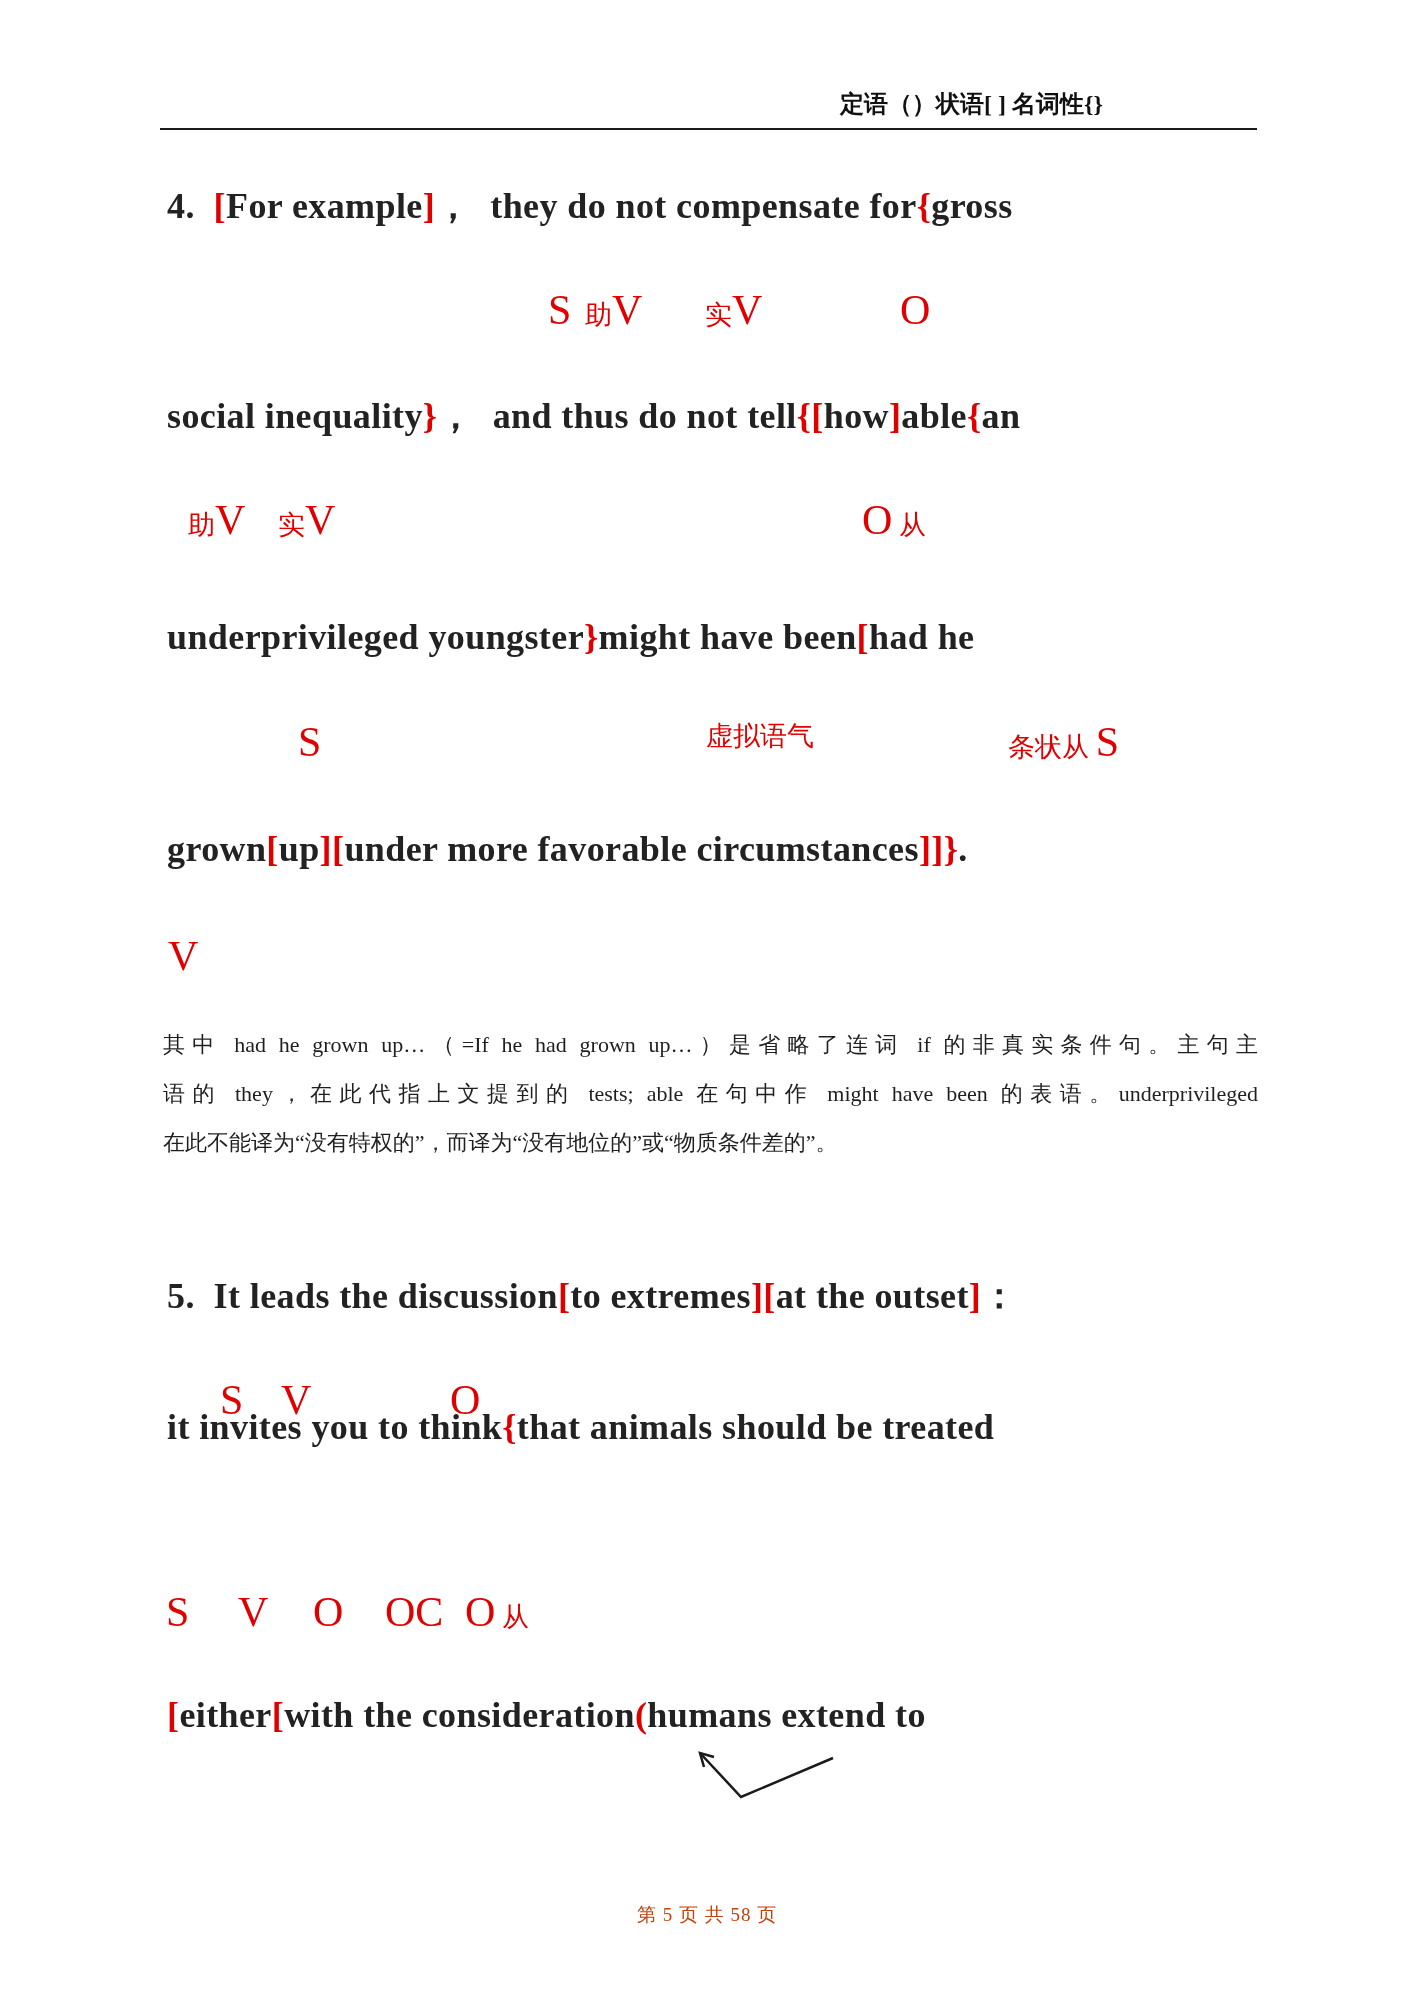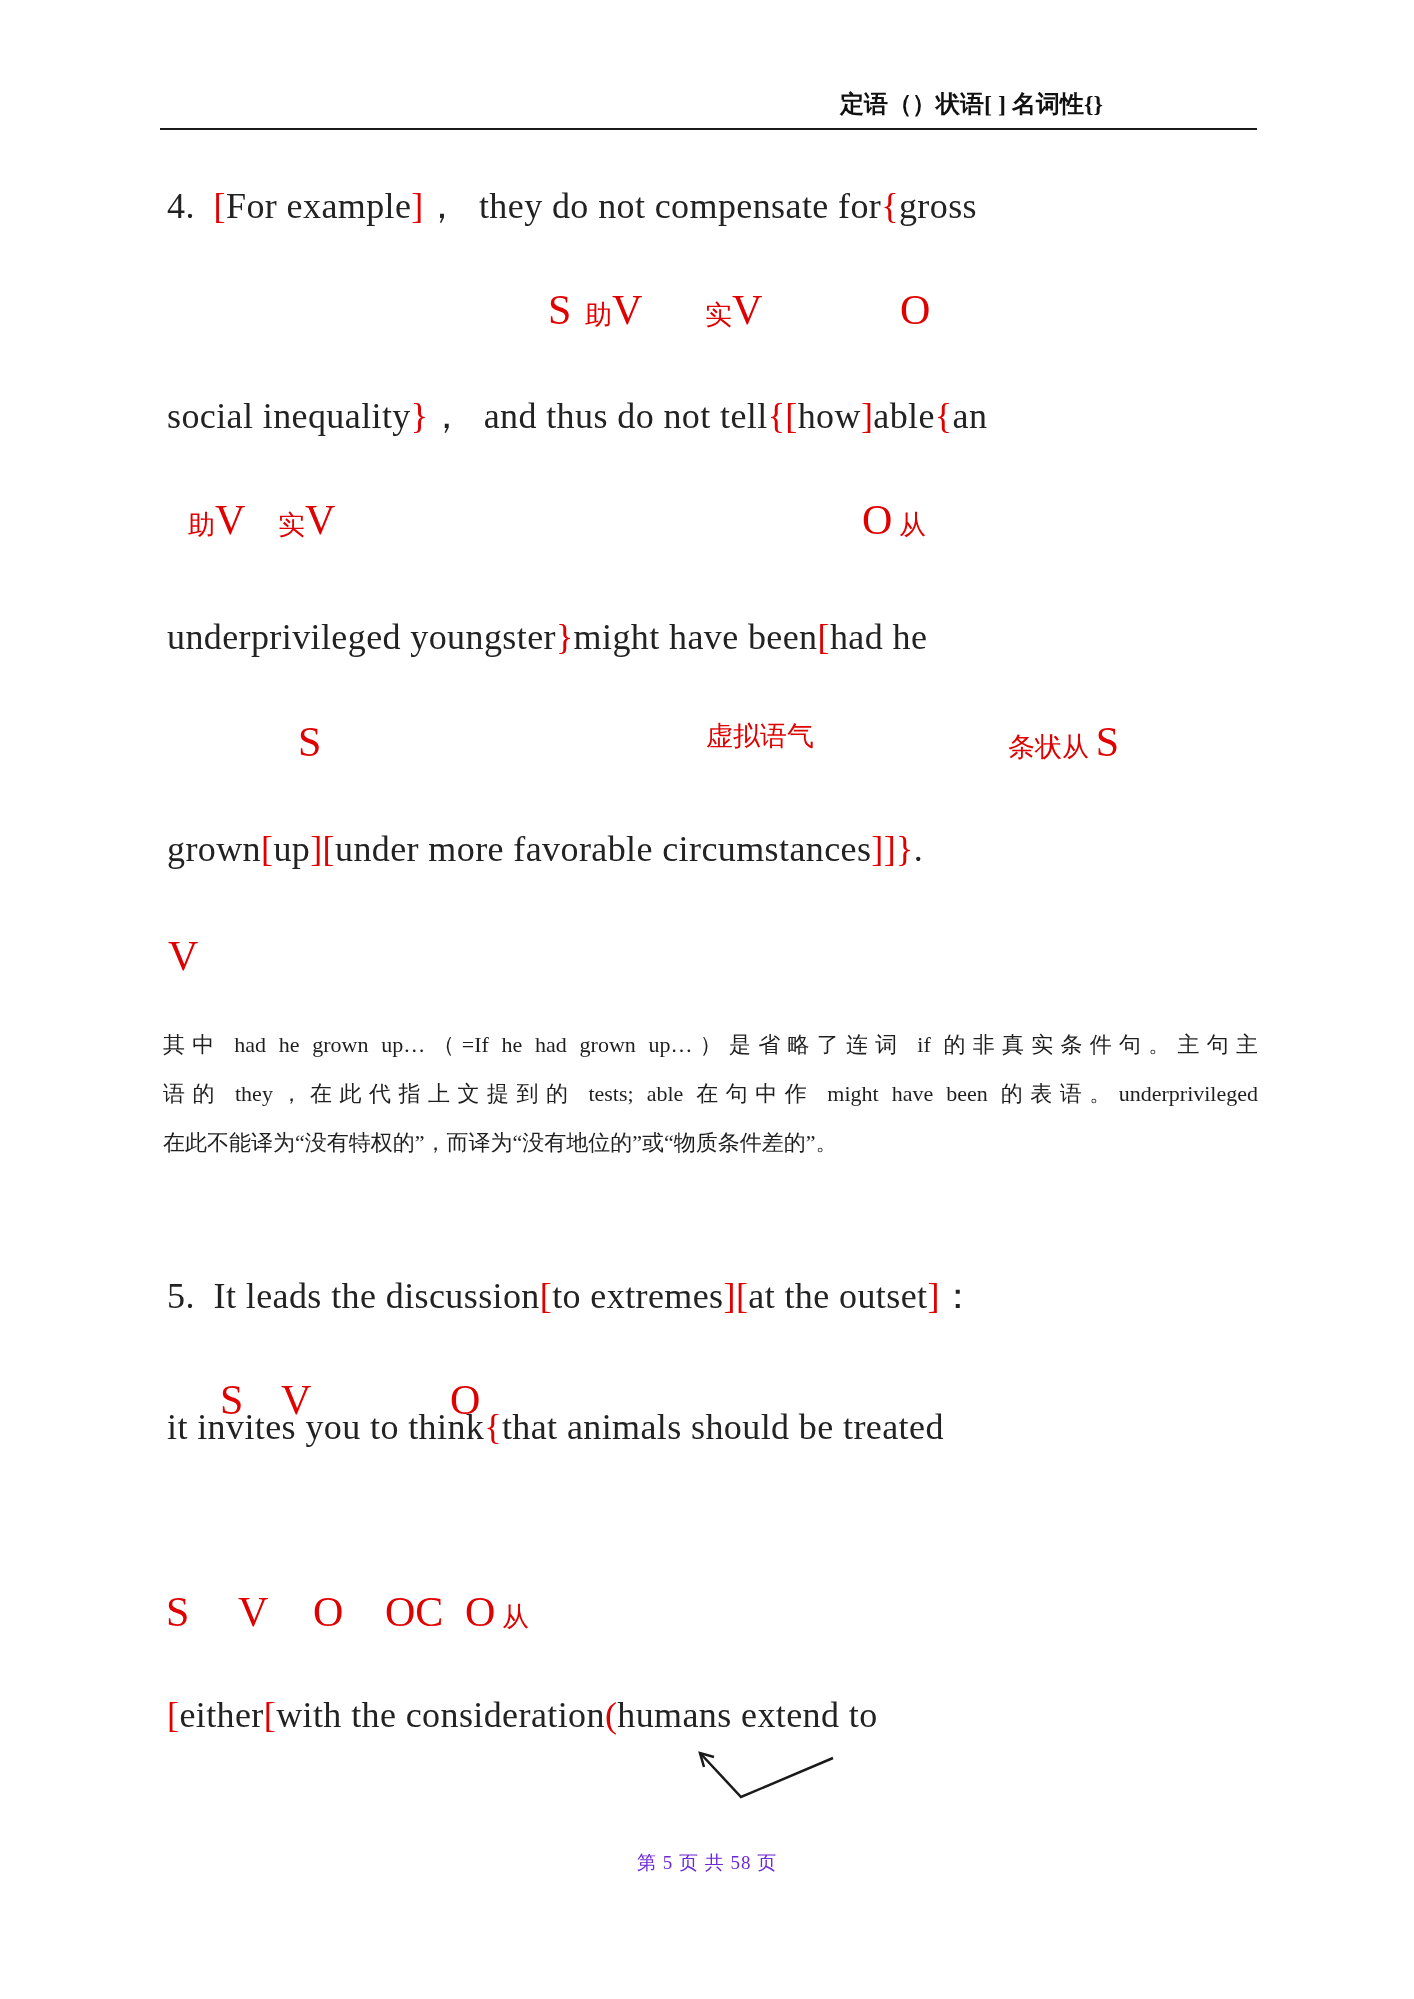--- a/index.html
+++ b/index.html
@@ -6,37 +6,37 @@
   .page{
     position:relative;width:1414px;height:1999px;background:#ffffff;
     font-family:"Liberation Serif","DejaVu Serif",serif;color:#1e1e1e;overflow:hidden;
   }
   .hdr{position:absolute;top:88px;font-size:24px;font-weight:700;white-space:pre;color:#111;}
   .hdr-left{left:235px;}
   .hdr-right{left:840px;text-align:right;}
   .rule{position:absolute;left:160px;top:128px;width:1097px;height:2px;background:#1a1a1a;}
 
   .sent{
-    position:absolute;left:167px;font-size:36px;font-weight:400;white-space:pre;
+    position:absolute;left:167px;font-size:36px;font-weight:700;white-space:pre;
     letter-spacing:0.4px;color:#222;text-align:center;
   }
   .sent .red{color:#e00000;}
 
   .anno-row{position:absolute;left:0;width:100%;height:58px;}
   .anno-item{position:absolute;top:0;white-space:pre;color:#e00000;}
   .anno-big{font-size:42px;font-weight:400;}
   .anno-cjk{font-size:27px;}
 
   .para{position:absolute;left:163px;top:1020px;width:1095px;font-size:22px;color:#1f1f1f;}
   .pline{height:49px;line-height:49px;white-space:nowrap;text-align:justify;text-align-last:justify;}
   .pline.last{white-space:normal;text-align:right;text-align-last:left;}
 
   .footer{
-    position:absolute;left:0;top:1850px;width:100%;text-align:center;
-    font-size:19px;letter-spacing:1px;color:#6d28d9;white-space:pre;
+    position:absolute;left:0;top:1902px;width:100%;text-align:center;
+    font-size:19px;letter-spacing:1px;color:#c2410c;white-space:pre;
   }
   .arrow-svg{position:absolute;left:0;top:0;pointer-events:none;}
 </style>
 </head>
 <body>
 
 <div class="page">
 
   <div class="hdr hdr-right">定语（）状语[ ] 名词性{}</div>
   <div class="rule"></div>

